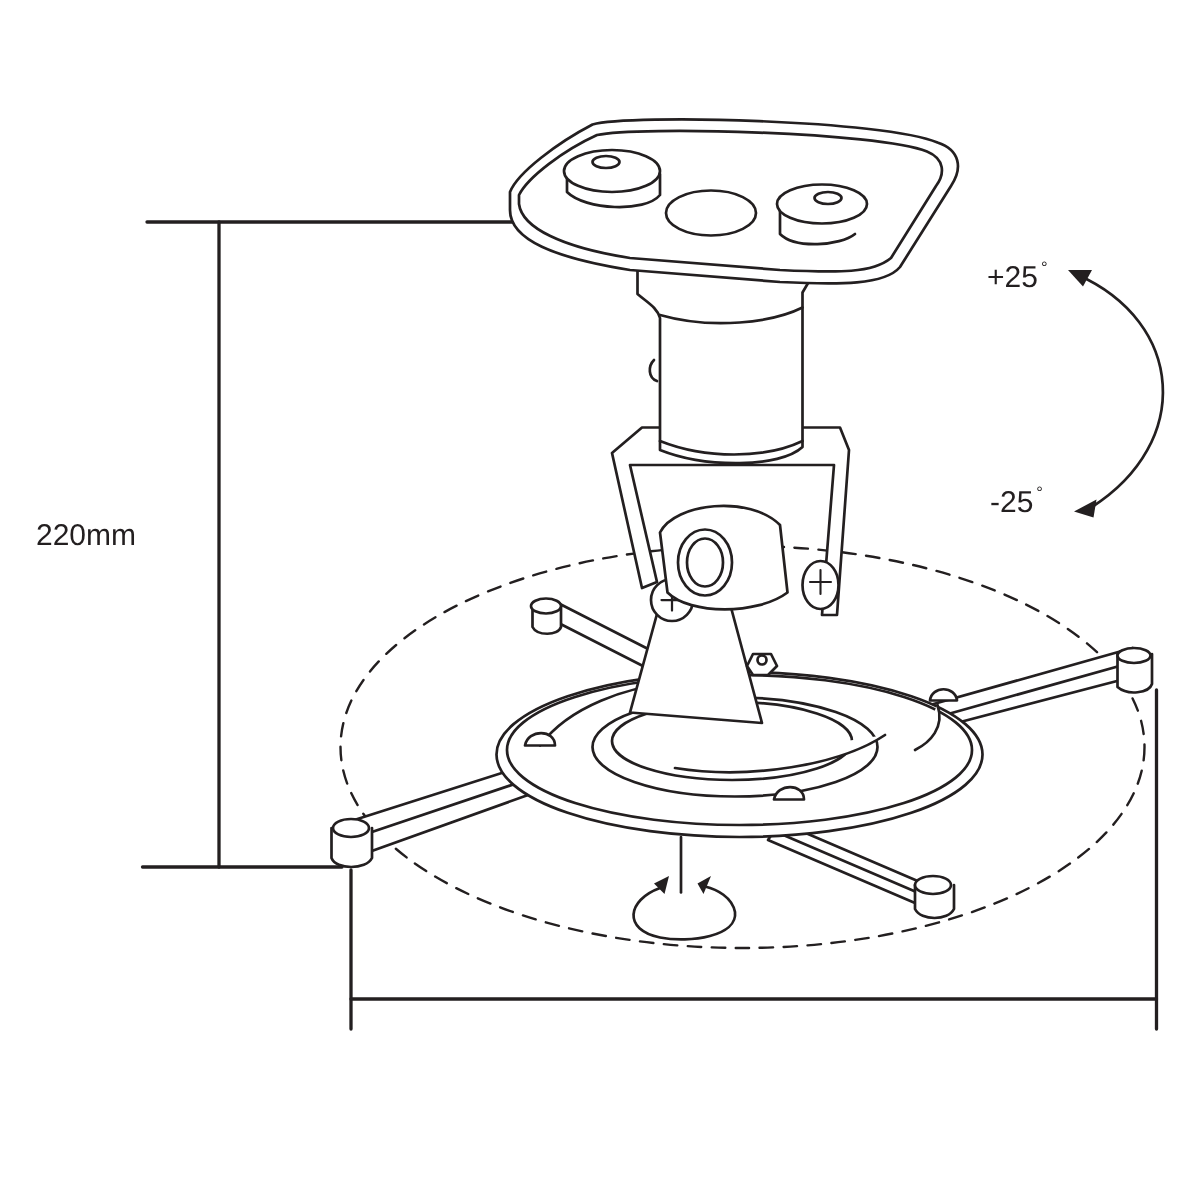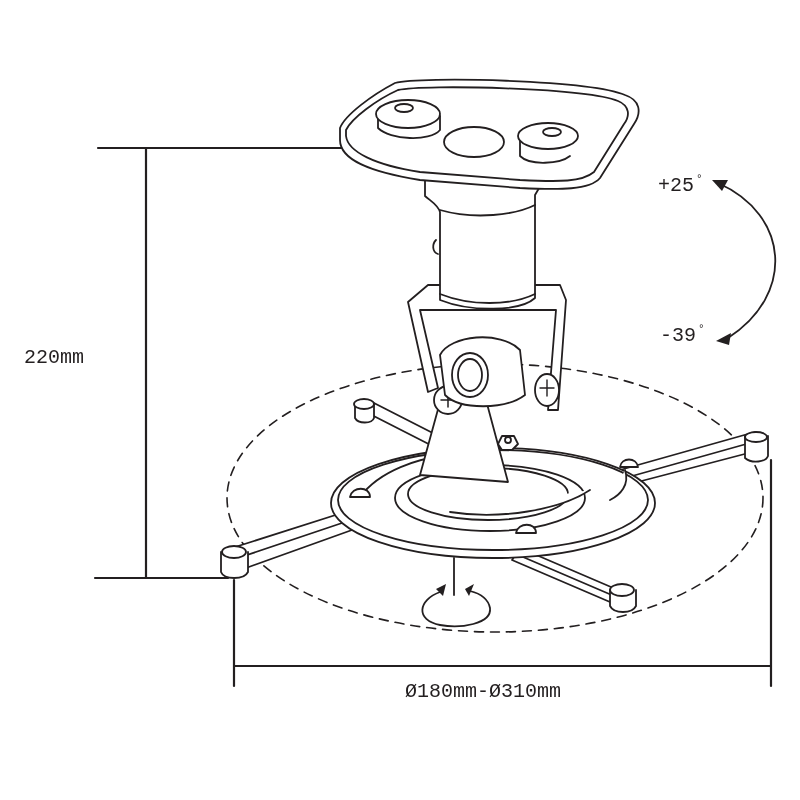--- a/index.html
+++ b/index.html
@@ -1,18 +1,18 @@
 <!DOCTYPE html>
 <html><head>
 <meta charset="utf-8">
 <style>
   html, body { margin: 0; padding: 0; background: #ffffff; }
   #canvas { position: relative; width: 800px; height: 800px; background: #fff; overflow: hidden; }
   svg { position: absolute; left: 0; top: 0; }
-  .lbl { position: absolute; font-family: Liberation Mono, monospace; color: #231f20; white-space: nowrap; }
+  .lbl { position: absolute; font-family: Liberation Sans, sans-serif; color: #231f20; white-space: nowrap; }
   .dim-height { left: 24px; top: 346px; font-size: 20px; text-align: right; }
   .dim-diam { left: 405px; top: 680px; font-size: 20px; }
   .tilt-up { left: 658px; top: 173px; font-size: 20px; }
   .tilt-down { left: 660px; top: 323px; font-size: 20px; }
   .deg { font-size: 11px; vertical-align: 9px; margin-left: 2px; }
 </style>
 </head>
 <body>
 
 <div id="canvas">
@@ -124,16 +124,15 @@
 
   <g stroke-width="1.8">
     <line x1="454" y1="558" x2="454" y2="595"></line>
     <path d="M 440 592 C 418 600, 415 620, 440 625 C 460 629, 492 624, 490 608 C 488 598, 478 593, 470 591"></path>
     <polygon points="436,589 446,584 443,596" fill="#231f20" stroke="none"></polygon>
     <polygon points="474,584 465,589 469,596" fill="#231f20" stroke="none"></polygon>
   </g>
 </svg>
 
 <span class="lbl dim-height">220mm</span>
-<span class="lbl dim-diam">Ø180mm-Ø310mm</span>
 <span class="lbl tilt-up"><span>+25</span><span class="deg">°</span></span>
-<span class="lbl tilt-down"><span>-39</span><span class="deg">°</span></span>
+<span class="lbl tilt-down"><span>-25</span><span class="deg">°</span></span>
 </div>
 
 </body></html>

